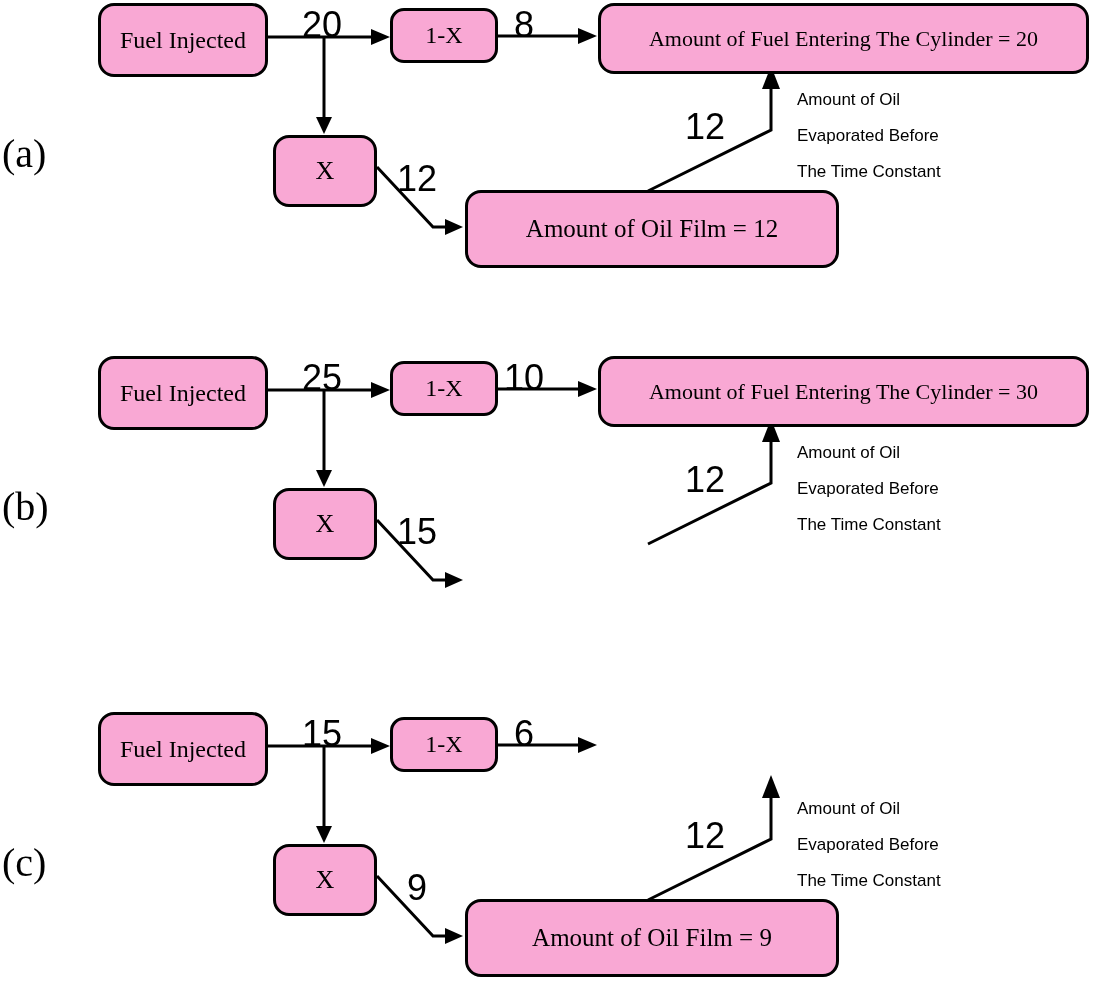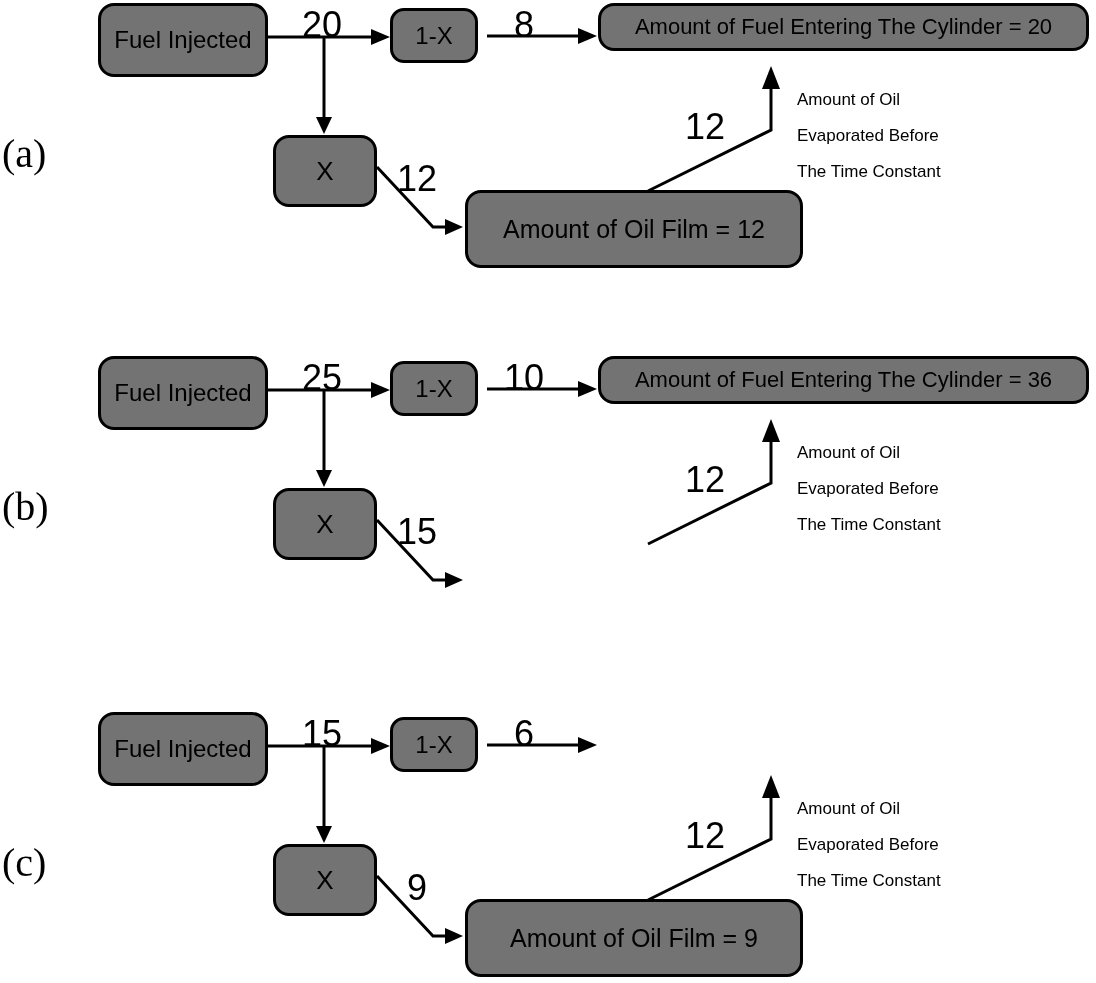--- a/index.html
+++ b/index.html
@@ -4,26 +4,26 @@
 <style>
   html,body{margin:0;padding:0;background:#fff;}
   .figure{position:relative;width:1096px;height:983px;background:#ffffff;
           font-family:"Liberation Sans",sans-serif;color:#000;overflow:hidden;}
   .panel{position:absolute;left:0;width:1096px;height:300px;}
   .panel-a{top:0;}
   .panel-b{top:353px;}
   .panel-c{top:709px;}
   .arrows{position:absolute;left:0;top:0;}
   .box{position:absolute;box-sizing:border-box;border:3px solid #000;border-radius:16px;
-       background:#737373;display:flex;align-items:center;justify-content:center;white-space:nowrap;}
+       background:#f9a8d4;display:flex;align-items:center;justify-content:center;white-space:nowrap;font-family:Liberation Serif, serif;}
   .fuel{left:98px;top:3px;width:170px;height:74px;font-size:24px;}
-  .onex{left:390px;top:8px;width:88px;height:55px;font-size:24px;border-radius:14px;}
-  .cyl{left:598px;top:3px;width:491px;height:48px;font-size:22px;}
+  .onex{left:390px;top:8px;width:108px;height:55px;font-size:24px;border-radius:14px;}
+  .cyl{left:598px;top:3px;width:491px;height:71px;font-size:22px;}
   .xbox{left:273px;top:135px;width:104px;height:72px;font-size:26px;}
-  .film{left:465px;top:190px;width:338px;height:78px;font-size:25px;}
+  .film{left:465px;top:190px;width:374px;height:78px;font-size:25px;}
   .num{position:absolute;width:80px;text-align:center;font-size:36px;}
   .num-injected{left:282px;top:4px;}
   .num-tocyl{left:484px;top:4px;}
   .num-tofilm{left:377px;top:158px;}
   .num-evap{left:665px;top:106px;}
   .note{position:absolute;left:797px;top:82px;font-size:17px;line-height:36px;}
   .plabel{position:absolute;left:2px;top:130px;font-family:"Liberation Serif","DejaVu Serif",serif;
           font-size:40px;}
   .stroke{stroke:#000;stroke-width:3;fill:none;}
   .head{fill:#000;stroke:none;}
@@ -74,21 +74,21 @@
       <polyline class="stroke" points="377,167 433,227 446,227"></polyline>
       <polygon class="head" points="463,227 445,219 445,235"></polygon>
       <polyline class="stroke" points="648,191 771,130 771,88"></polyline>
       <polygon class="head" points="771,66 762,89 780,89"></polygon>
     </svg>
     <span class="plabel">(b)</span>
     <div class="box fuel">Fuel Injected</div>
     <div class="num num-injected">25</div>
     <div class="box onex">1-X</div>
     <div class="num num-tocyl">10</div>
-    <div class="box cyl">Amount of Fuel Entering The Cylinder = 36</div>
+    <div class="box cyl">Amount of Fuel Entering The Cylinder = 30</div>
     <div class="box xbox">X</div>
     <div class="num num-tofilm">15</div>
     <div class="num num-evap">12</div>
     <div class="note">
       <div>Amount of Oil</div>
       <div>Evaporated Before</div>
       <div>The Time Constant</div>
     </div>
   </section>
 

